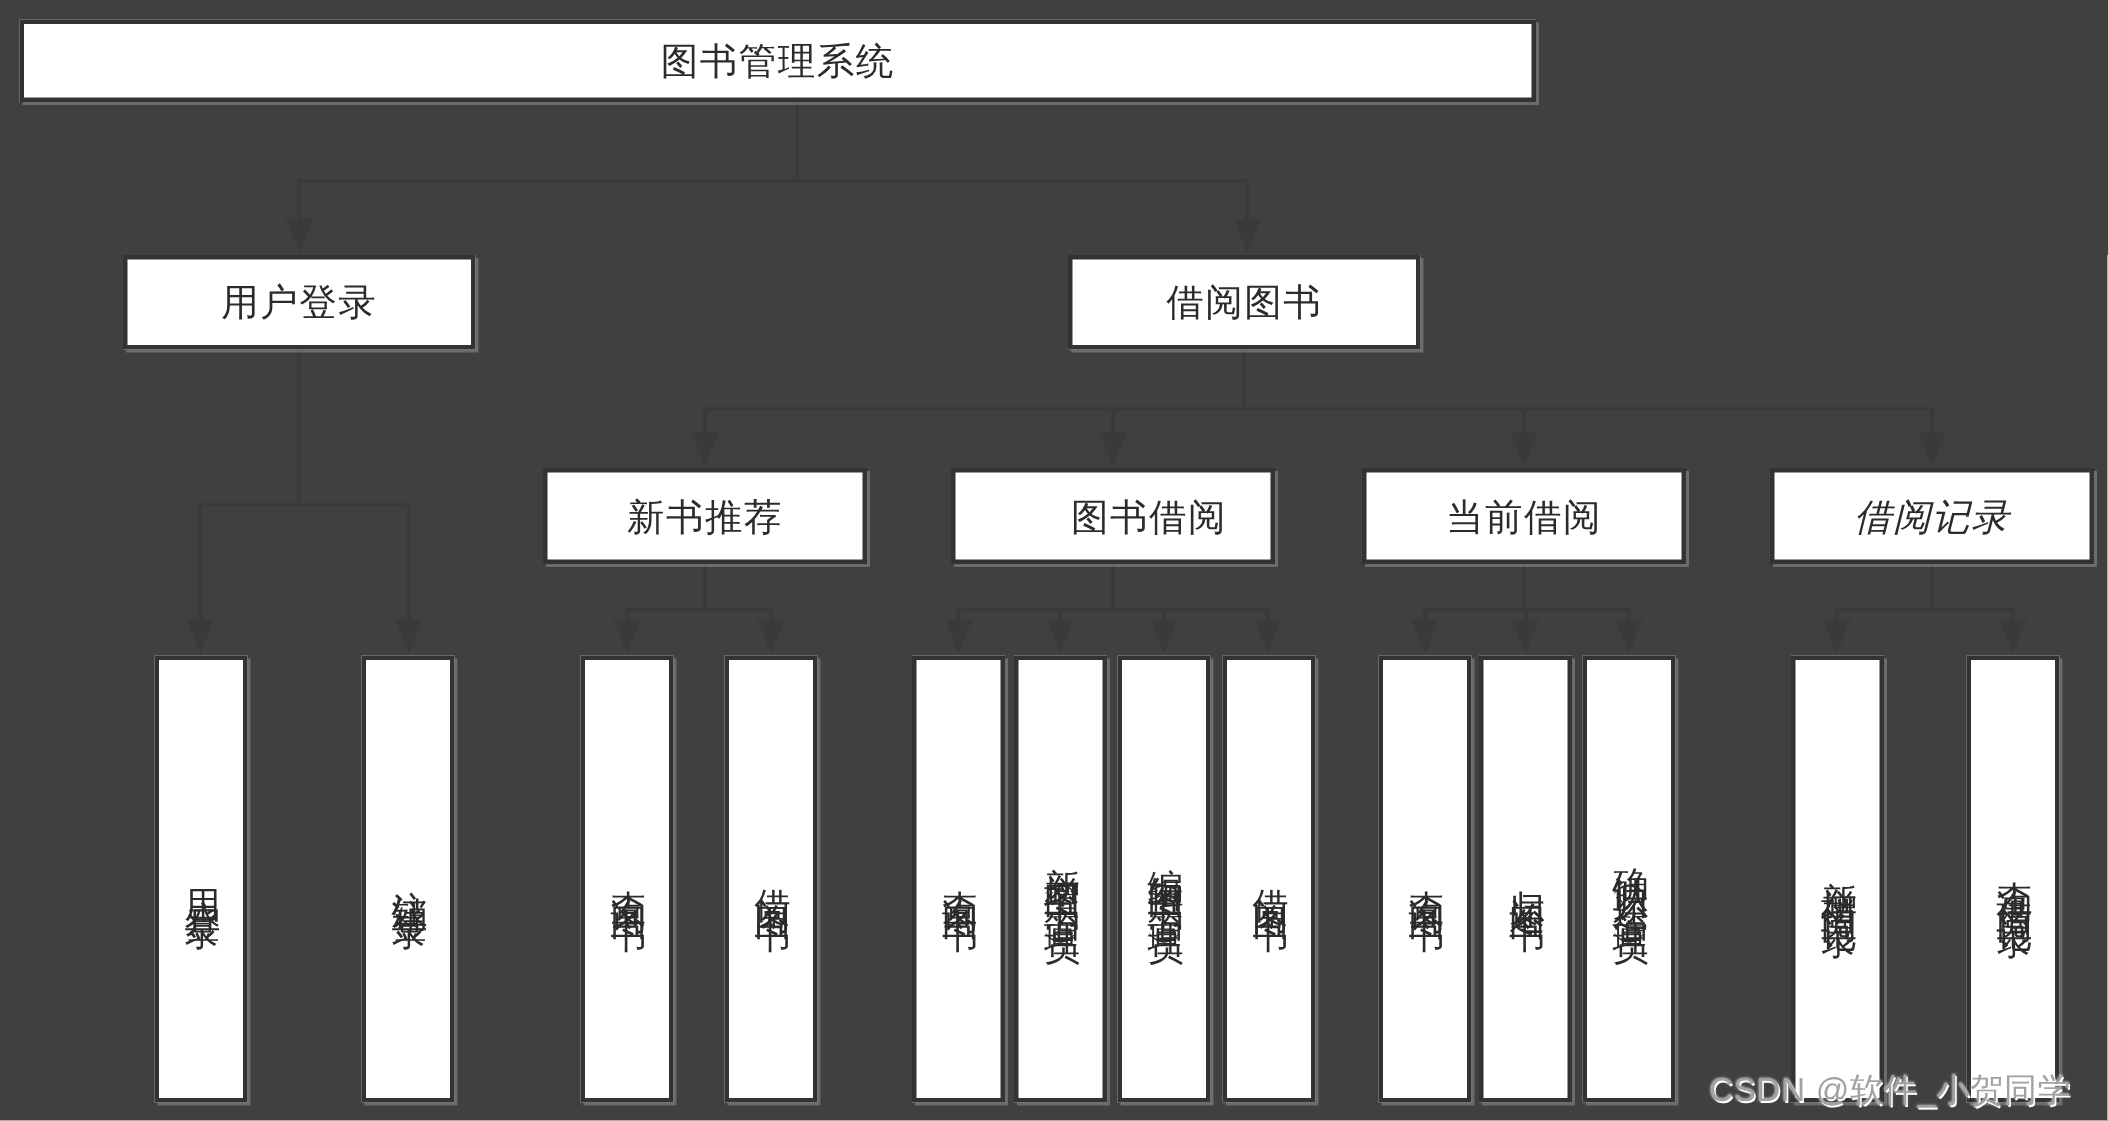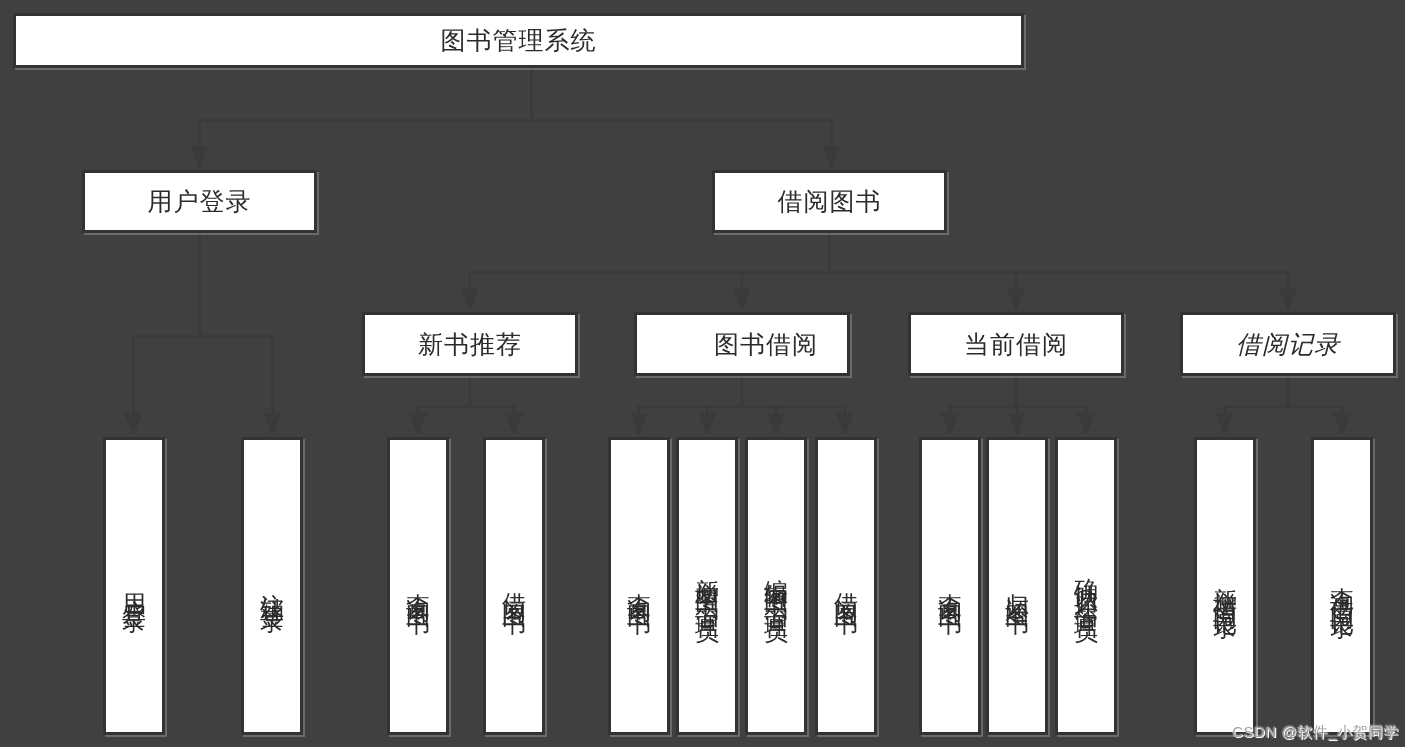--- a/index.html
+++ b/index.html
@@ -50,23 +50,23 @@
     white-space: nowrap;
   }
   #connectors {
     position: absolute;
     left: 0; top: 0;
     width: 1405px;
     height: 747px;
   }
   #watermark {
     position: absolute;
-    right: 6px;
+    right: 24px;
     bottom: 5px;
-    font-size: 15px;
+    font-size: 22px;
     color: #a2a2a6;
     letter-spacing: 0.5px;
     text-shadow: 0 0 2px #ffffff, 1px 1px 0 #ffffff;
     white-space: nowrap;
     z-index: 5;
   }
 </style>
 </head>
 <body>
 

